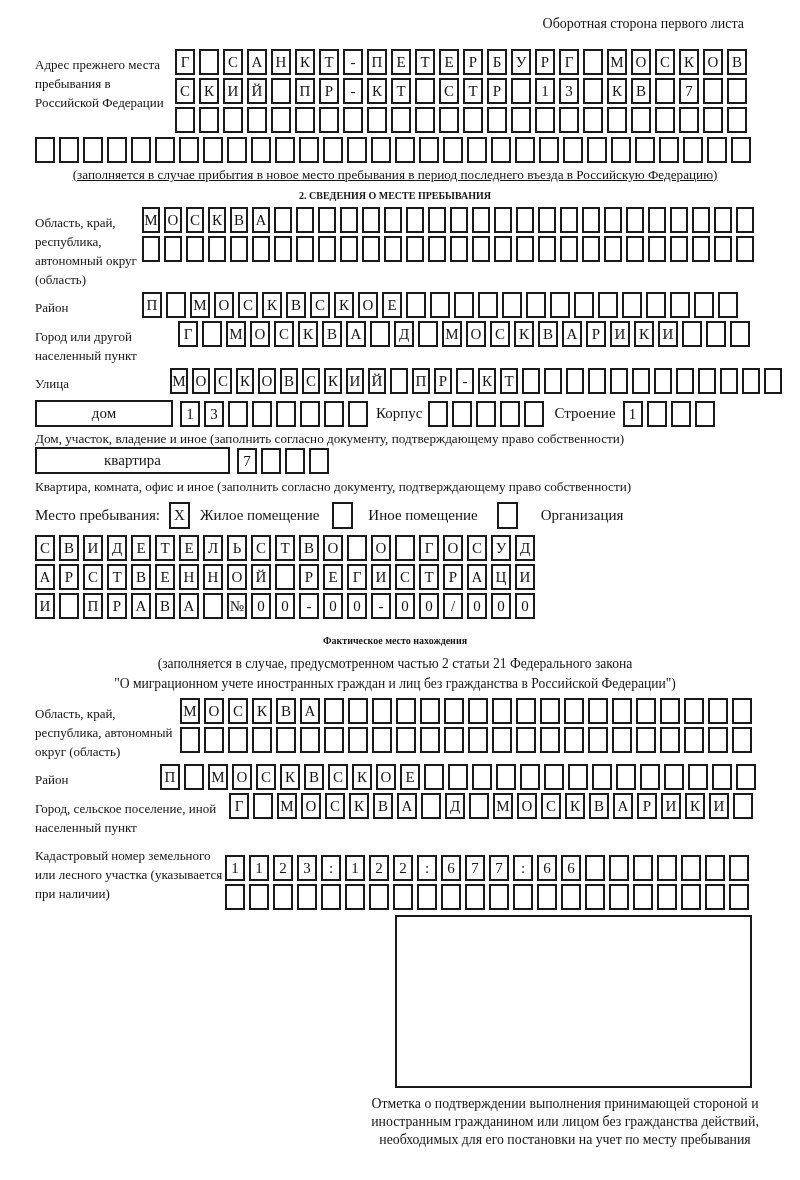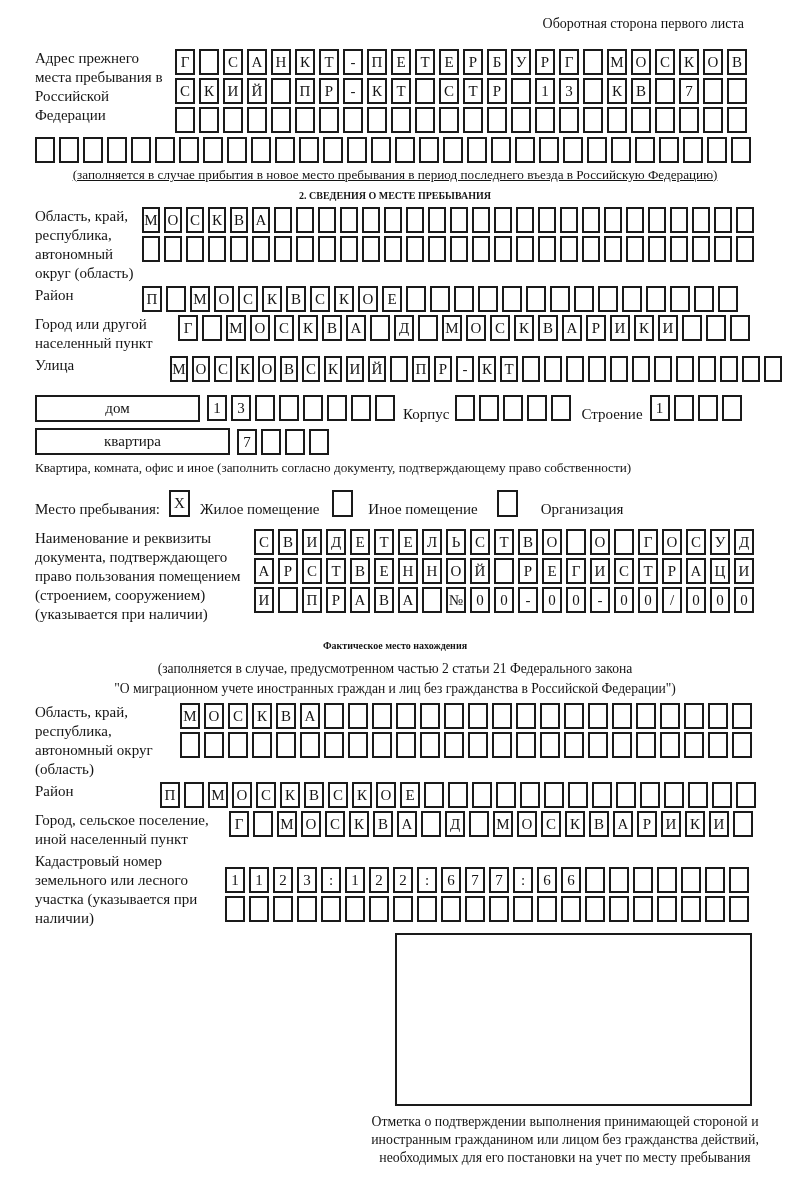--- a/index.html
+++ b/index.html
@@ -5,40 +5,40 @@
   html,body{margin:0;padding:0;background:#fff;}
   .page{
     width:800px;height:1180px;background:#ffffff;color:#141414;
     font-family:"Liberation Serif","DejaVu Serif",serif;
     position:relative;overflow:hidden;box-sizing:border-box;
   }
   .corner-note{ text-align:right; padding:16px 56px 0 0; font-size:14px; }
   .content{ padding-left:35px; padding-right:45px; }
 
   .frow{ display:flex; align-items:flex-start; }
-  .flabel{ font-size:15px; line-height:19px; flex:0 0 auto; }
+  .flabel{ font-size:13px; line-height:19px; flex:0 0 auto;margin-top:6px; }
   .cellcol{ display:flex; flex-direction:column; gap:3px; }
 
   .cellrow{ display:flex; }
   .cellrow .cell{
     box-sizing:border-box; height:26px; border:2px solid #1a1a1a; background:#fff;
     text-align:center; line-height:22px; font-size:15px; flex:0 0 auto;
   }
   .p24 { gap:4px; } .p24 .cell{ width:20px; }
   .p22 { gap:4px; } .p22 .cell{ width:18px; }
 
   .caption{ font-size:13.2px; line-height:17px; }
   .center{ text-align:center; }
   .heading{ font-weight:bold; font-size:10px; }
 
   .labelbox{
     box-sizing:border-box; border:2px solid #1a1a1a; height:27px;
     display:flex; align-items:center; justify-content:center; font-size:15px;
   }
-  .inline-label{ font-size:15px; line-height:27px;margin-top:13px; }
+  .inline-label{ font-size:15px; line-height:27px; }
 
   .chk{
     box-sizing:border-box; width:21px; height:27px; border:2px solid #1a1a1a;
     display:inline-block; text-align:center; line-height:23px; font-size:15px; background:#fff;
   }
   .stamp-box{ box-sizing:border-box; border:2px solid #1a1a1a; background:#fff; }
 </style>
 </head>
 <body>
 
@@ -322,21 +322,21 @@
           <span class="cell"></span>
           <span class="cell"></span>
           <span class="cell"></span>
           <span class="cell"></span>
           <span class="cell"></span>
           <span class="cell"></span>
         </div>
     </div>
 
     <div class="frow" style="margin-top:6px; align-items:center;">
-      <div class="labelbox" style="width:165px;">дом</div>
+      <div class="labelbox" style="width:138px;">дом</div>
       <div class="cellrow p24" style="margin-left:7px;">
           <span class="cell">1</span>
           <span class="cell">3</span>
           <span class="cell"></span>
           <span class="cell"></span>
           <span class="cell"></span>
           <span class="cell"></span>
           <span class="cell"></span>
           <span class="cell"></span>
         </div>
@@ -349,20 +349,21 @@
           <span class="cell"></span>
         </div>
       <div class="inline-label" style="margin-left:10px;">Строение</div>
       <div class="cellrow p24" style="margin-left:7px;">
           <span class="cell">1</span>
           <span class="cell"></span>
           <span class="cell"></span>
           <span class="cell"></span>
         </div>
     </div>
+    <div class="caption" style="margin-top:3px;">Дом, участок, владение и иное (заполнить согласно документу, подтверждающему право собственности)</div>
 
     <div class="frow" style="align-items:center;">
       <div class="labelbox" style="width:195px;">квартира</div>
       <div class="cellrow p24" style="margin-left:7px;">
           <span class="cell">7</span>
           <span class="cell"></span>
           <span class="cell"></span>
           <span class="cell"></span>
         </div>
     </div>
@@ -372,21 +373,20 @@
       <span class="inline-label">Место пребывания:</span>
       <span class="chk" style="margin-left:9px;">X</span>
       <span class="inline-label" style="margin-left:10px;">Жилое помещение</span>
       <span class="chk" style="margin-left:13px;"></span>
       <span class="inline-label" style="margin-left:15px;">Иное помещение</span>
       <span class="chk" style="margin-left:19px;"></span>
       <span class="inline-label" style="margin-left:23px;">Организация</span>
     </div>
 
     <div class="frow" style="margin-top:6px;">
-      <div class="flabel" style="width:219px;">Наименование и реквизиты документа, подтверждающего право пользования помещением (строением, сооружением) (указывается при наличии)</div>
       <div class="cellcol">
         <div class="cellrow p24">
             <span class="cell">С</span>
             <span class="cell">В</span>
             <span class="cell">И</span>
             <span class="cell">Д</span>
             <span class="cell">Е</span>
             <span class="cell">Т</span>
             <span class="cell">Е</span>
             <span class="cell">Л</span>

